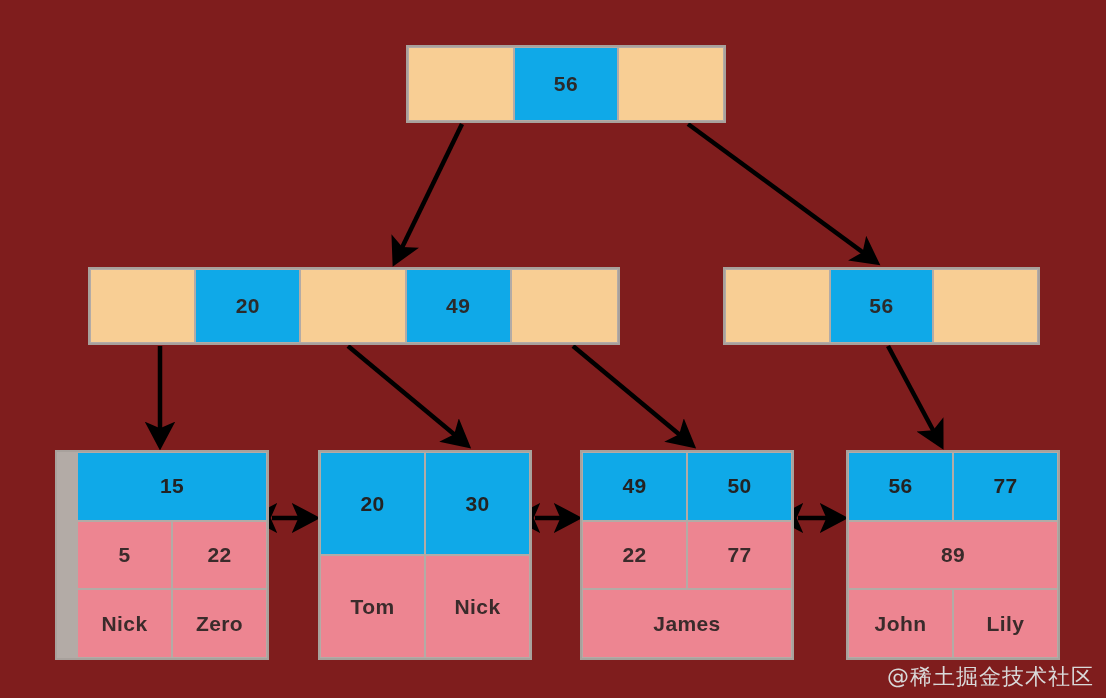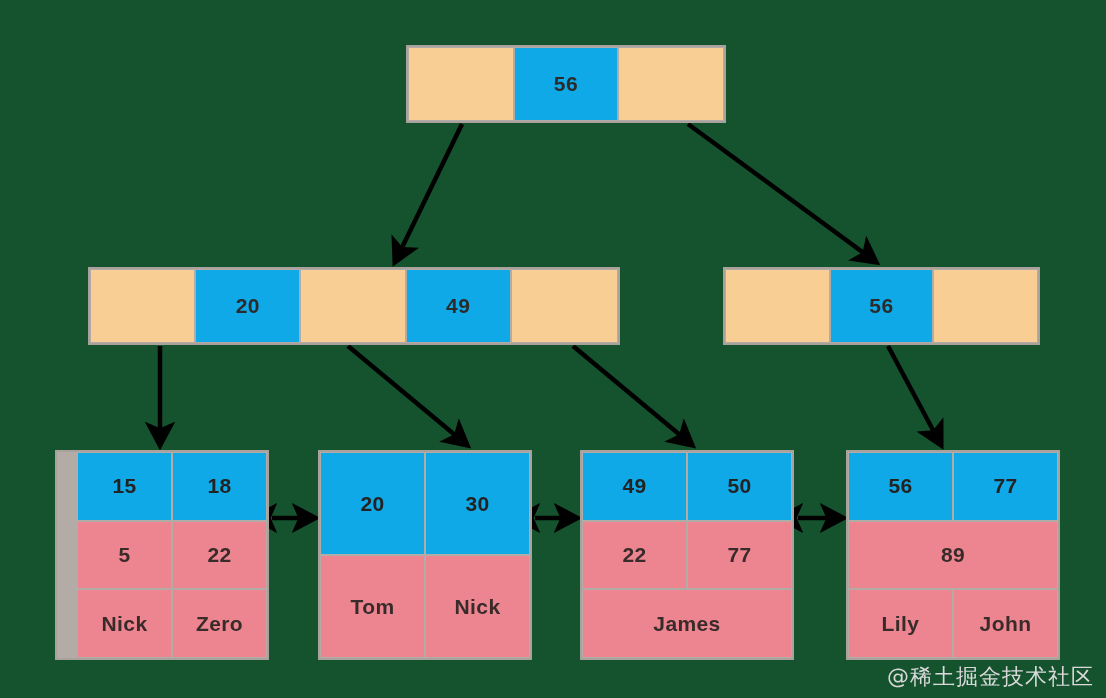--- a/index.html
+++ b/index.html
@@ -7,21 +7,21 @@
     padding: 0;
     background: #ffffff;
   }
   body {
     font-family: "Liberation Sans", sans-serif;
   }
   #canvas {
     position: relative;
     width: 1106px;
     height: 698px;
-    background: #14532d;
+    background: #7f1d1d;
     overflow: hidden;
   }
   #edges {
     position: absolute;
     left: 0;
     top: 0;
     width: 1106px;
     height: 698px;
     pointer-events: none;
   }
@@ -131,21 +131,20 @@
         <div class="cell ptr" style="width: 108px;"></div>
       </div>
       <div class="inode" style="left: 723px; top: 267px; width: 317px; height: 78px;">
         <div class="cell ptr" style="width: 106px;"></div>
         <div class="cell key" style="width: 105px;">56</div>
         <div class="cell ptr" style="width: 106px;"></div>
       </div>
       <div class="leaf" style="left: 55px; top: 450px; width: 214px; height: 210px; padding-left: 20px;">
         <div class="lrow keys">
           <div class="lcell">15</div>
-          <div class="lcell">18</div>
         </div>
         <div class="lrow vals">
           <div class="lcell">5</div>
           <div class="lcell">22</div>
         </div>
         <div class="lrow vals">
           <div class="lcell">Nick</div>
           <div class="lcell">Zero</div>
         </div>
       </div>
@@ -174,20 +173,20 @@
       </div>
       <div class="leaf" style="left: 846px; top: 450px; width: 214px; height: 210px;">
         <div class="lrow keys">
           <div class="lcell">56</div>
           <div class="lcell">77</div>
         </div>
         <div class="lrow vals">
           <div class="lcell">89</div>
         </div>
         <div class="lrow vals">
+          <div class="lcell">John</div>
           <div class="lcell">Lily</div>
-          <div class="lcell">John</div>
         </div>
       </div>
     </div>
 
   <div id="watermark">@稀土掘金技术社区</div>
 </div>
 
 </body></html>

